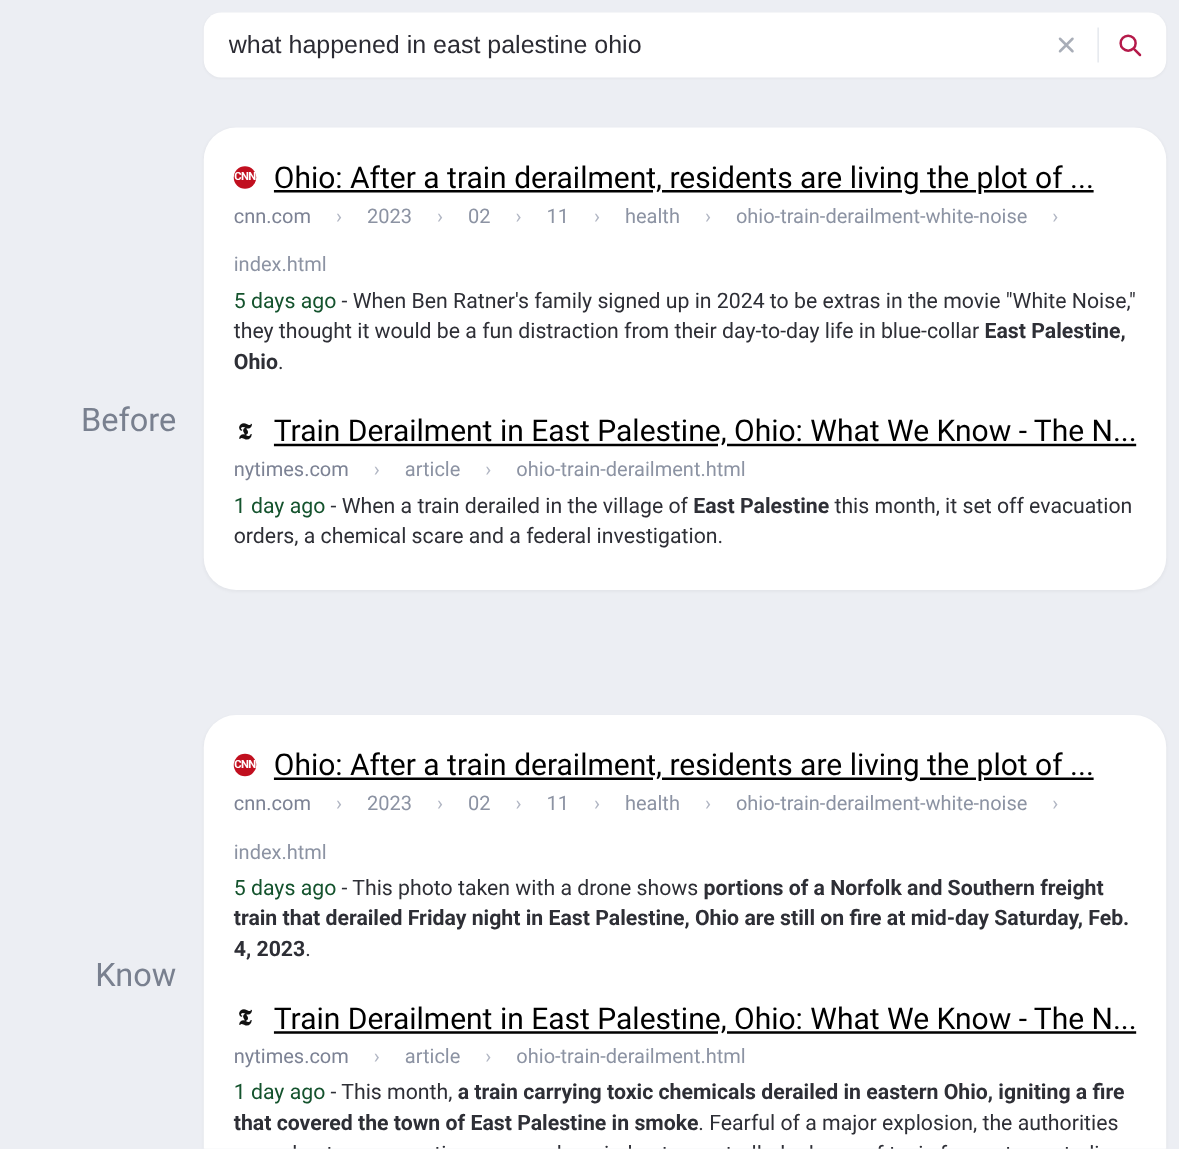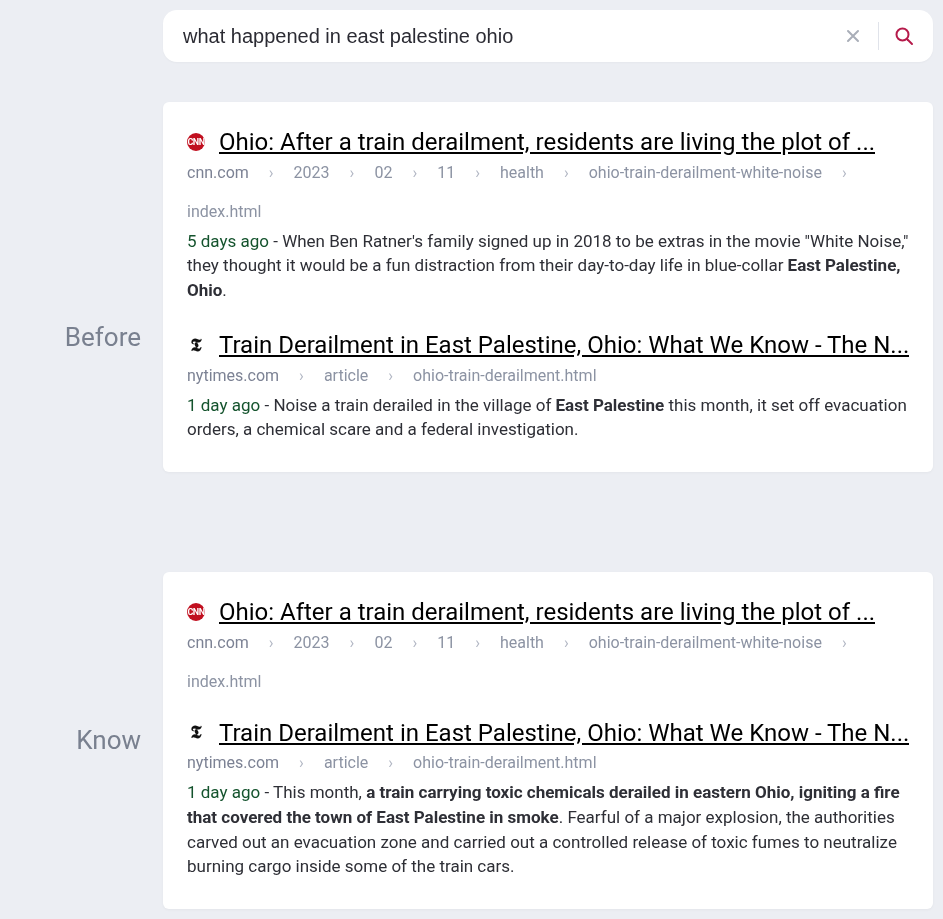--- a/index.html
+++ b/index.html
@@ -56,21 +56,21 @@
     display: flex; align-items: center; justify-content: center;
     cursor: pointer;
     color: #a9aeb8;
   }
   .vdiv {
     width: 1px; height: 28px; background: #e0e3ea;
   }
   .search-icon-btn { color: #b51a4a; }
   .card {
     background: #ffffff;
-    border-radius: 6px;
+    border-radius: 26px;
     padding: 26px 24px 30px 24px;
     box-shadow: 0 1px 3px rgba(0,0,0,0.04);
   }
   .card + .spacer-mid { height: 100px; }
   .result + .result { margin-top: 28px; }
   .title-row {
     display: flex;
     align-items: center;
     gap: 14px;
     margin-bottom: 6px;
@@ -154,35 +154,35 @@
             <span>02</span>
             <span class="sep"> › </span>
             <span>11</span>
             <span class="sep"> › </span>
             <span>health</span>
             <span class="sep"> › </span>
             <span>ohio-train-derailment-white-noise</span>
             <span class="sep"> › </span>
             <span>index.html</span>
           </div>
-          <div class="snippet"><span class="age">5 days ago</span> - <span>When Ben Ratner's family signed up in 2018 to be extras in the movie "White Noise," they thought it would be a fun distraction from their day-to-day life in blue-collar </span><b>East Palestine, Ohio</b><span>.</span></div>
+          <div class="snippet"><span class="age">5 days ago</span> - <span>When Ben Ratner's family signed up in 2024 to be extras in the movie "White Noise," they thought it would be a fun distraction from their day-to-day life in blue-collar </span><b>East Palestine, Ohio</b><span>.</span></div>
         </div>
         <div class="result">
           <div class="title-row">
             <div class="favicon nyt">𝕿</div>
             <div class="result-title">Train Derailment in East Palestine, Ohio: What We Know - The N...</div>
           </div>
           <div class="breadcrumb">
             <span class="domain">nytimes.com</span>
             <span class="sep"> › </span>
             <span>article</span>
             <span class="sep"> › </span>
             <span>ohio-train-derailment.html</span>
           </div>
-          <div class="snippet"><span class="age">1 day ago</span> - <span>Noise a train derailed in the village of </span><b>East Palestine</b><span> this month, it set off evacuation orders, a chemical scare and a federal investigation.</span></div>
+          <div class="snippet"><span class="age">1 day ago</span> - <span>When a train derailed in the village of </span><b>East Palestine</b><span> this month, it set off evacuation orders, a chemical scare and a federal investigation.</span></div>
         </div>
       </div>
     <div class="spacer-mid"></div>
   </div>
 
   <div class="side-label">Know</div>
   <div class="main-col">
     <div class="card" id="card-after">
         <div class="result">
           <div class="title-row">
@@ -197,20 +197,21 @@
             <span>02</span>
             <span class="sep"> › </span>
             <span>11</span>
             <span class="sep"> › </span>
             <span>health</span>
             <span class="sep"> › </span>
             <span>ohio-train-derailment-white-noise</span>
             <span class="sep"> › </span>
             <span>index.html</span>
           </div>
+          <div class="snippet"><span class="age">5 days ago</span> - <span>This photo taken with a drone shows </span><b>portions of a Norfolk and Southern freight train that derailed Friday night in East Palestine, Ohio are still on fire at mid-day Saturday, Feb. 4, 2023</b><span>.</span></div>
         </div>
         <div class="result">
           <div class="title-row">
             <div class="favicon nyt">𝕿</div>
             <div class="result-title">Train Derailment in East Palestine, Ohio: What We Know - The N...</div>
           </div>
           <div class="breadcrumb">
             <span class="domain">nytimes.com</span>
             <span class="sep"> › </span>
             <span>article</span>

